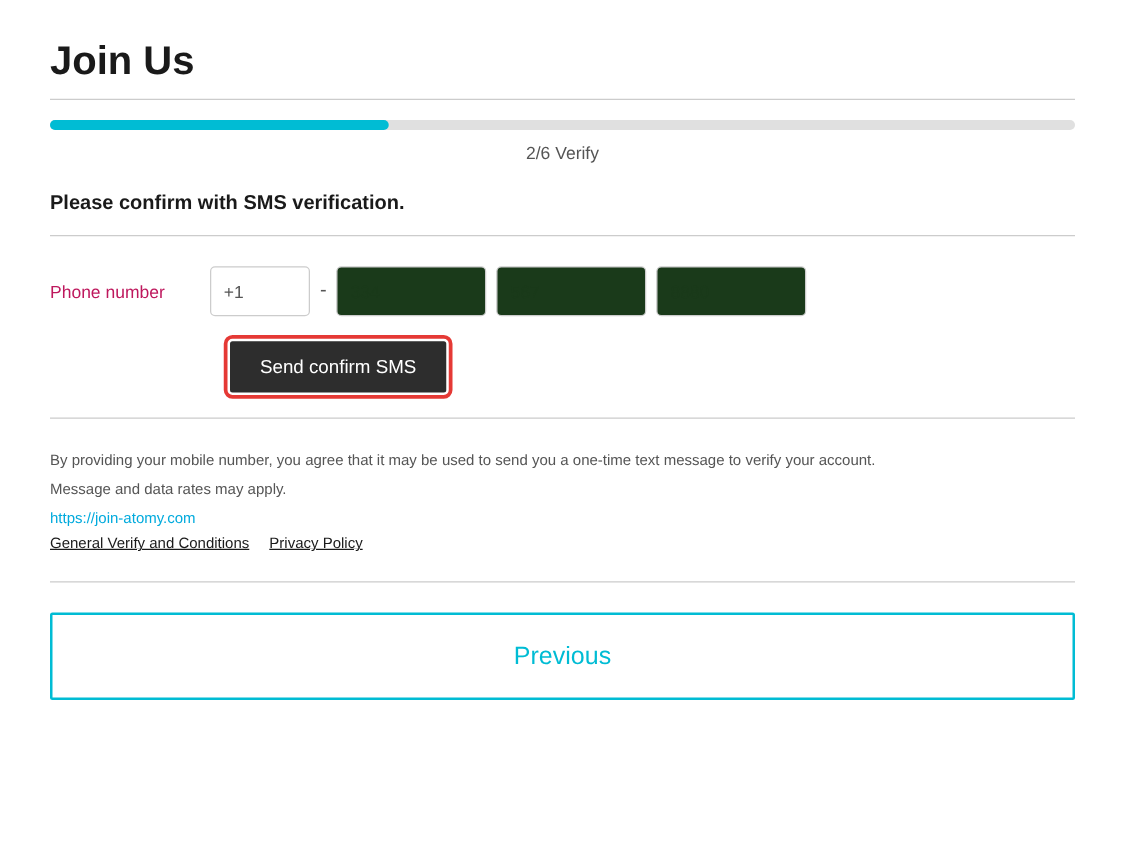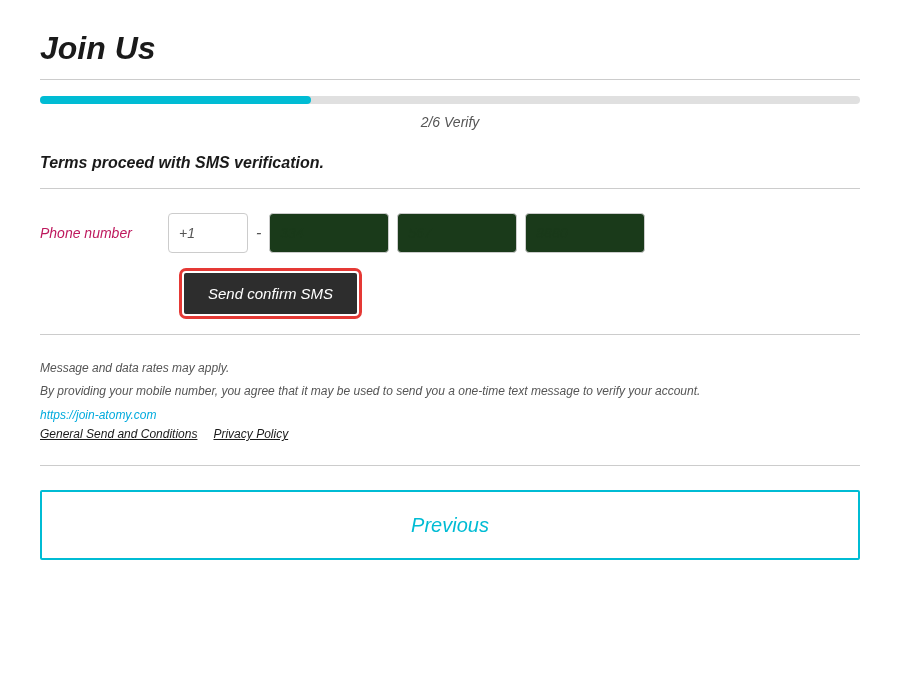--- a/index.html
+++ b/index.html
@@ -1,20 +1,19 @@
 <!DOCTYPE html>
 <html><head>
   <meta charset="utf-8">
   <style>
     * {
       box-sizing: border-box;
       margin: 0;
       padding: 0;
       font-family: Arial, sans-serif;
-      font-style: italic;
     }
 
     body {
       background: #ffffff;
       width: 900px;
       min-height: 675px;
       padding: 30px 40px;
     }
 
     .page-title {
@@ -198,44 +197,44 @@
 
 <h1 class="page-title">Join Us</h1>
 <hr class="divider">
 
 <div class="progress-bar-container">
   <div class="progress-bar-fill"></div>
 </div>
 
 <div class="step-indicator">2/6 Verify</div>
 
-<div class="section-title">Terms proceed with SMS verification.</div>
+<div class="section-title">Please confirm with SMS verification.</div>
 <hr class="section-divider">
 
 <div class="phone-row">
   <span class="phone-label">Phone number</span>
   <input class="phone-country-code" type="text" value="+1" style="">
   <span class="phone-dash">-</span>
   <input class="phone-input filled" type="text" value="334" style="">
   <input class="phone-input filled" type="text" value="567" style="">
   <input class="phone-input filled" type="text" value="8880" style="">
 </div>
 
 <div class="send-sms-wrapper">
   <button class="send-sms-btn">Send confirm SMS</button>
 </div>
 
 <hr class="section-divider">
 
 <div class="terms-section">
+  <p class="terms-text">By providing your mobile number, you agree that it may be used to send you a one-time text message to verify your account.</p>
   <p class="terms-text">Message and data rates may apply.</p>
-  <p class="terms-text">By providing your mobile number, you agree that it may be used to send you a one-time text message to verify your account.</p>
   <a class="terms-link" href="#">https://join-atomy.com</a>
   <div class="terms-links-row">
-    <a href="#">General Send and Conditions</a>
+    <a href="#">General Verify and Conditions</a>
     <a href="#">Privacy Policy</a>
   </div>
 </div>
 
 <hr class="bottom-divider">
 
 <div class="nav-buttons">
   <button class="btn-previous">Previous</button>
 </div>
 

